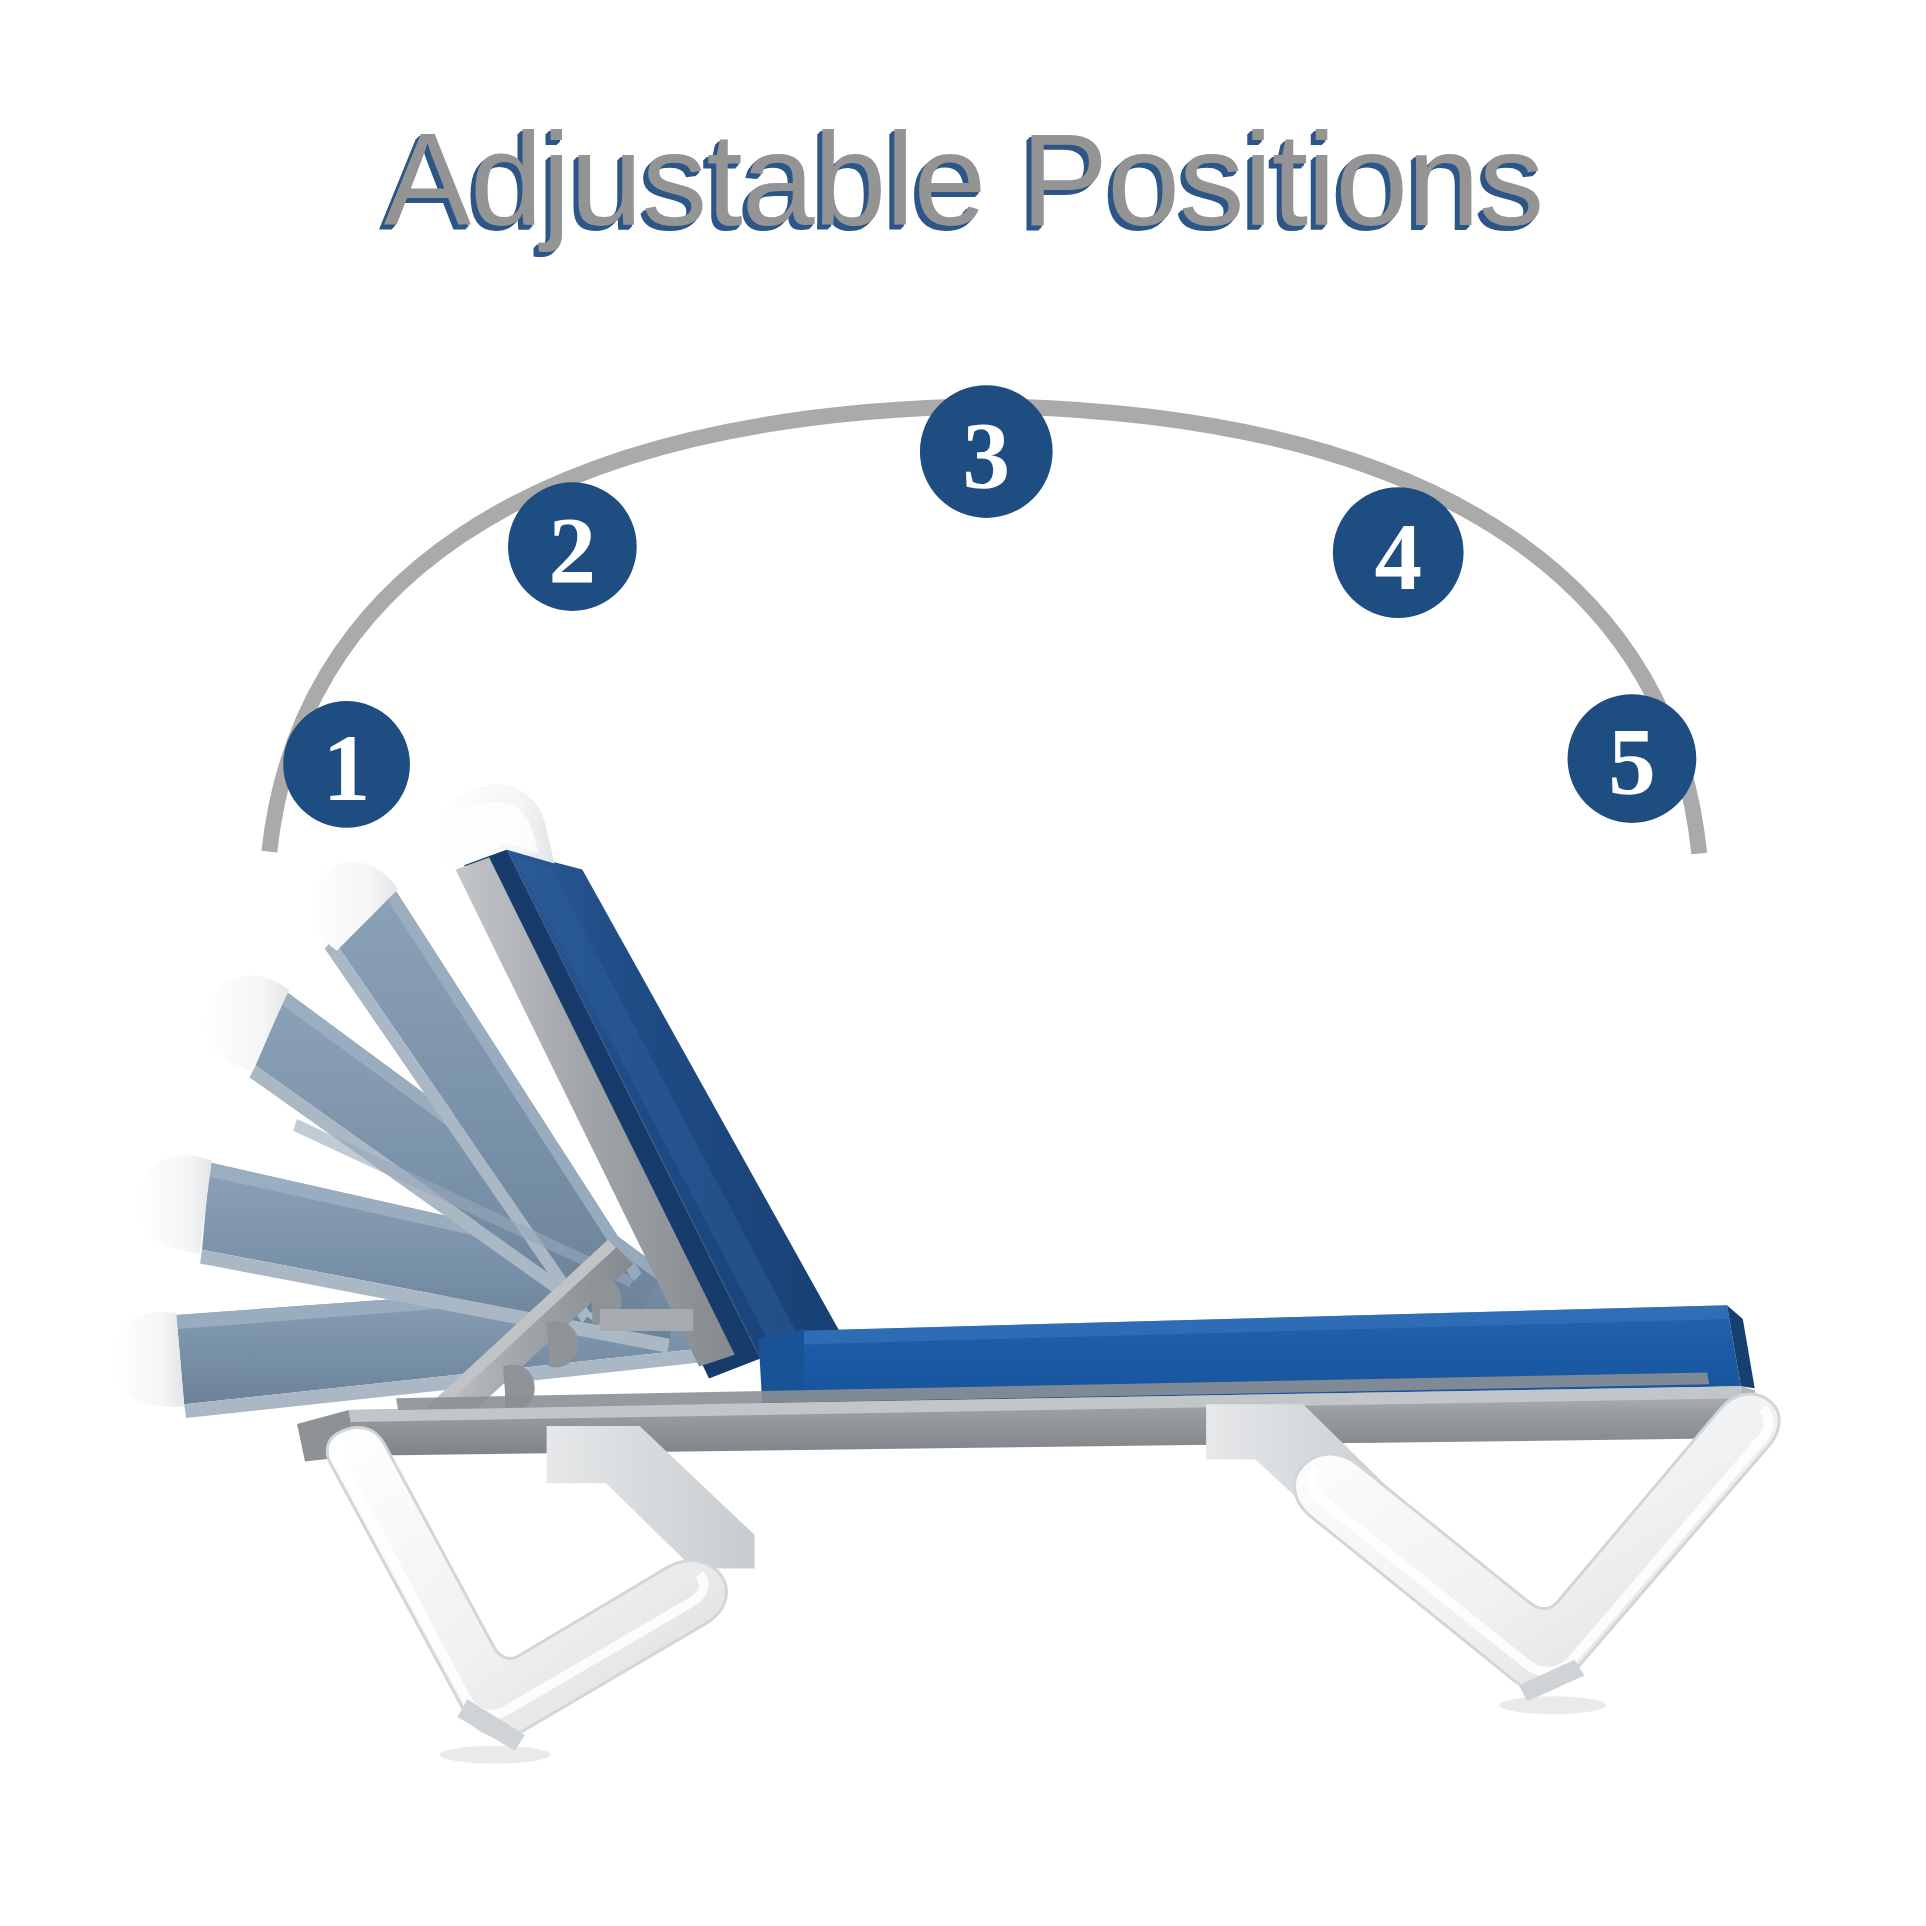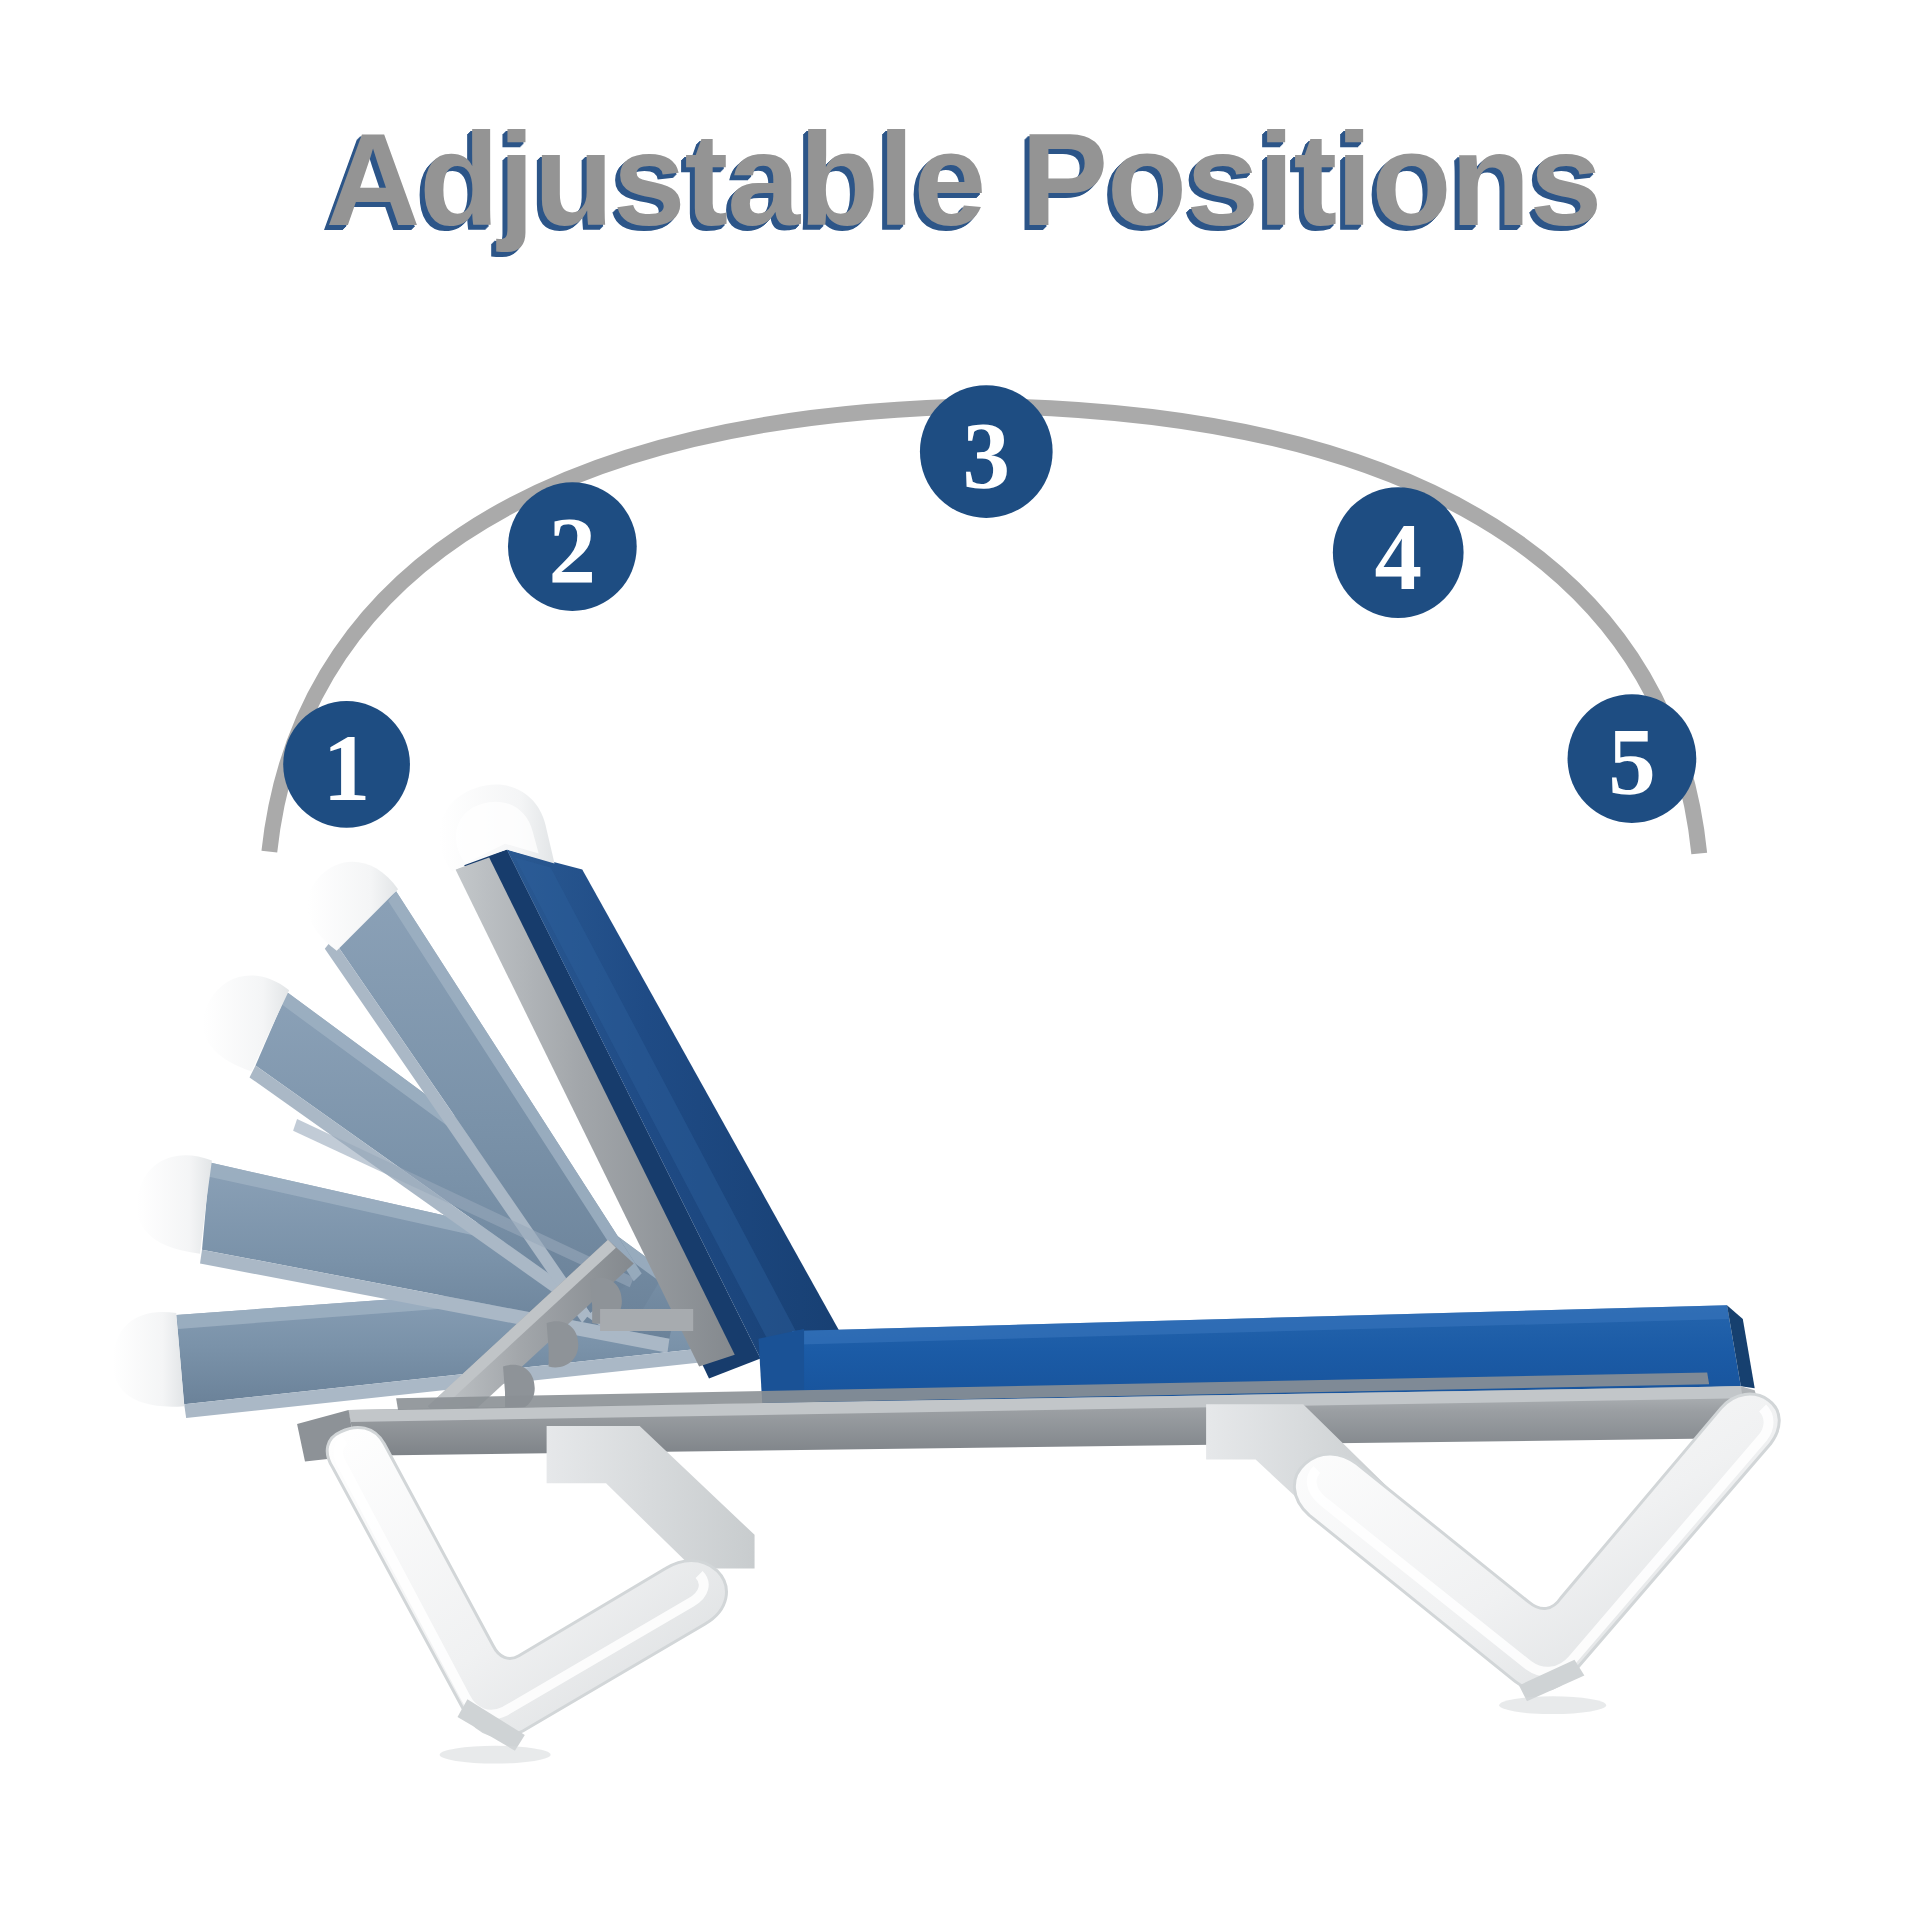--- a/index.html
+++ b/index.html
@@ -27,21 +27,21 @@
     left: 0;
     top: 107px;
     width: 1927px;
     text-align: center;
     pointer-events: none;
   }
   #page-title {
     display: inline-block;
     font-family: "Liberation Sans", sans-serif;
     font-size: 131px;
-    font-weight: 700;
+    font-weight: 400;
     letter-spacing: -1px;
     color: #949494;
     text-shadow:
       -5px 5px 0 #2c5588,
       -4px 4px 0 #2c5588,
       -3px 3px 0 #2c5588,
       -2px 2px 0 #2c5588;
     line-height: 1.12;
     white-space: nowrap;
   }

